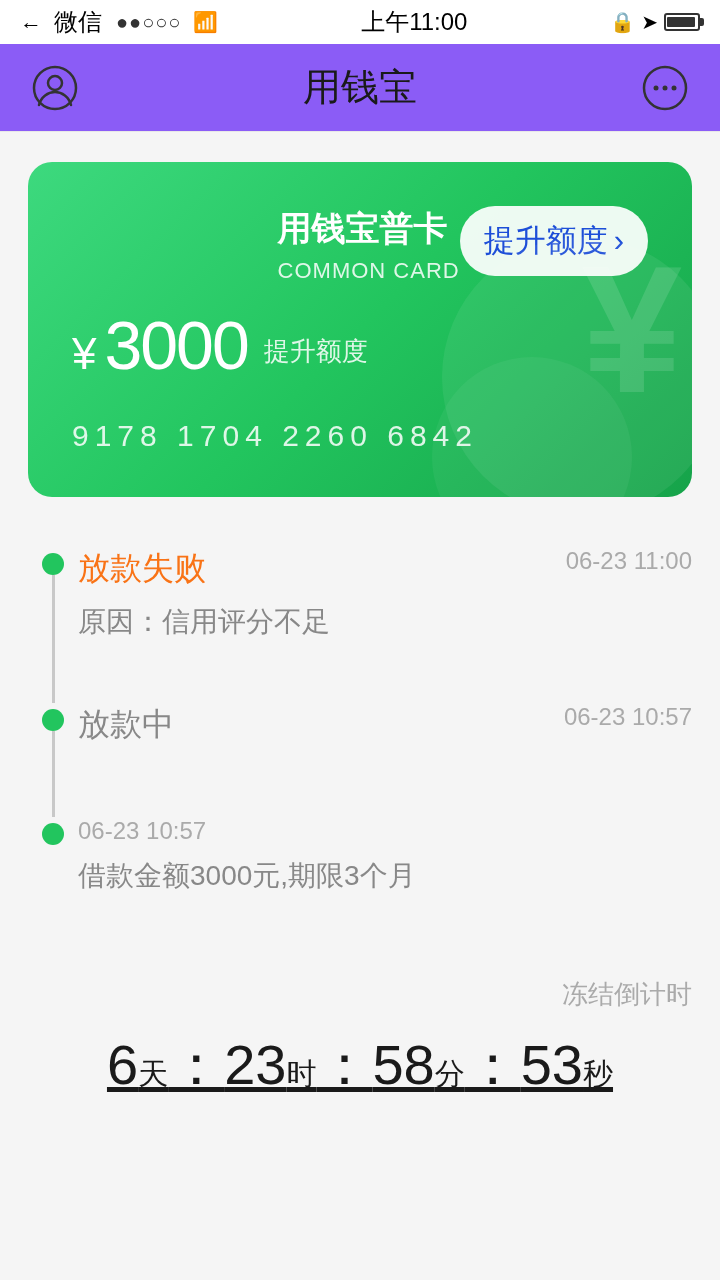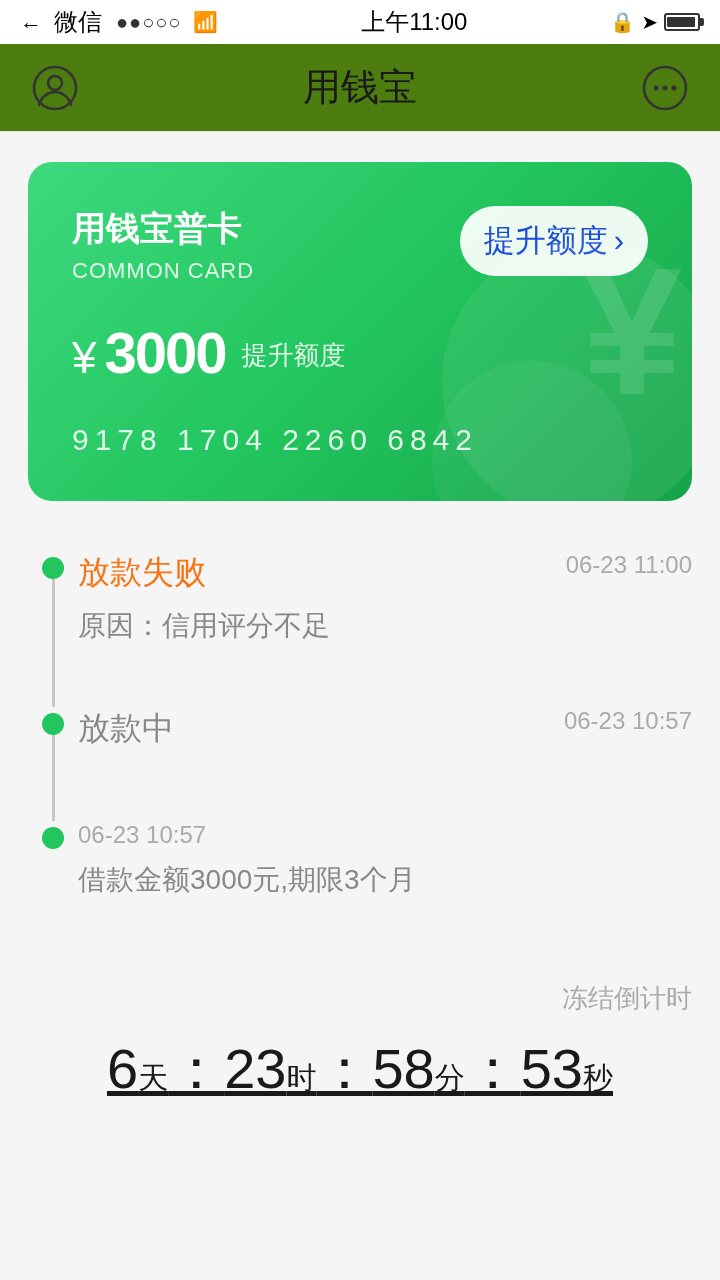--- a/index.html
+++ b/index.html
@@ -51,21 +51,21 @@
       transform: translateY(-50%);
       width: 4px; height: 8px;
       background: #333; border-radius: 0 2px 2px 0;
     }
     .battery-fill {
       background: #333; height: 10px; width: 28px; border-radius: 1px; margin: 1px;
     }
 
     
     .nav-header {
-      background: #4d7c0f;
+      background: #8b5cf6;
       height: 88px;
       display: flex;
       align-items: center;
       justify-content: space-between;
       padding: 0 28px;
       border-bottom: 1px solid #e8e8e8;
     }
     .nav-icon {
       width: 54px; height: 54px;
       display: flex; align-items: center; justify-content: center;
@@ -121,24 +121,23 @@
       opacity: 0.12;
       font-size: 180px;
       color: white;
       font-weight: 900;
       line-height: 1;
       letter-spacing: -10px;
     }
 
     .card-top {
       display: flex;
-      justify-content: space-between;
+      justify-content: flex-end;
       align-items: flex-start;
-      margin-bottom: 40px;
-      gap: 40px;
+      margin-bottom: 16px;
     }
     .card-name-block {}
     .card-name-cn {
       font-size: 34px;
       font-weight: 600;
       color: #fff;
       margin-bottom: 6px;
     }
     .card-name-en {
       font-size: 22px;
@@ -165,25 +164,26 @@
       align-items: baseline;
       margin-bottom: 40px;
     }
     .card-currency {
       font-size: 44px;
       color: #fff;
       font-weight: 400;
       margin-right: 8px;
     }
     .card-amount {
-      font-size: 58px;
-      font-weight: 700;
+      font-size: 68px;
+      font-weight: 400;
       color: #fff;
       letter-spacing: -2px;
       line-height: 1;
+      margin-top: 11px;
     }
     .card-limit-label {
       font-size: 26px;
       color: rgba(255,255,255,0.85);
       margin-left: 16px;
       align-self: flex-end;
       padding-bottom: 10px;
     }
 
     .card-number {

